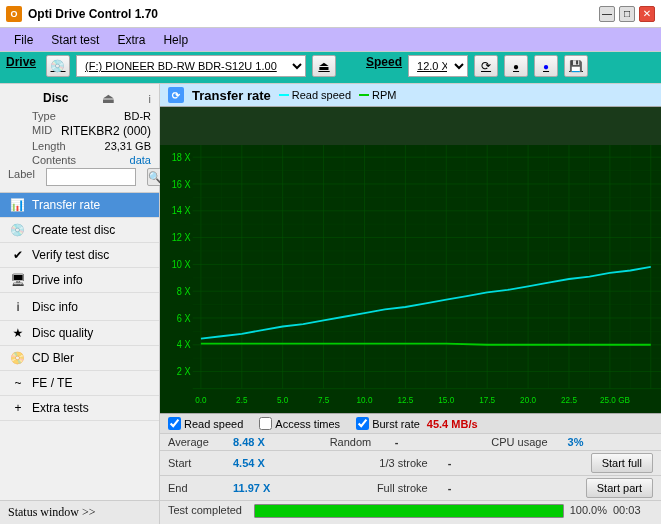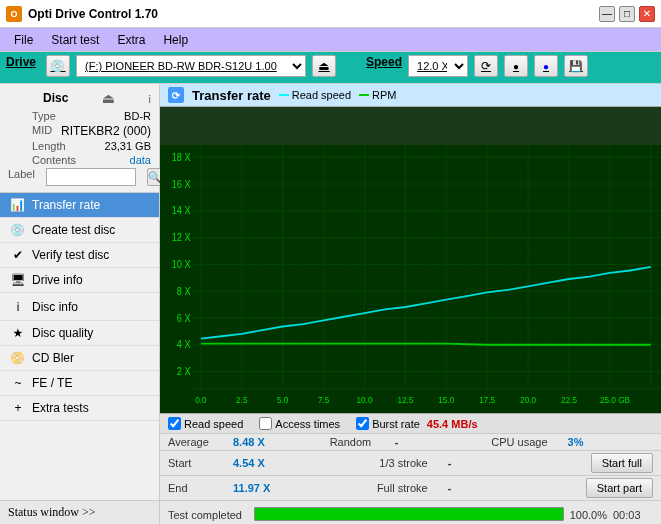--- a/index.html
+++ b/index.html
@@ -173,21 +173,21 @@
       padding: 1px 10px;
       font-size: 11px;
       cursor: pointer;
       border-radius: 2px;
       height: 20px;
       white-space: nowrap;
     }
 
     
     .progress-section {
-      display: flex; align-items: flex-end; gap: 6px;
+      display: flex; align-items: flex-start; gap: 6px;
       padding: 3px 8px;
       background: #e8e8e8;
       border-top: 1px solid #ccc;
       height: 24px;
     }
     .progress-bar-container {
       flex: 1;
       height: 14px;
       border: 1px solid #888;
       background: white;

